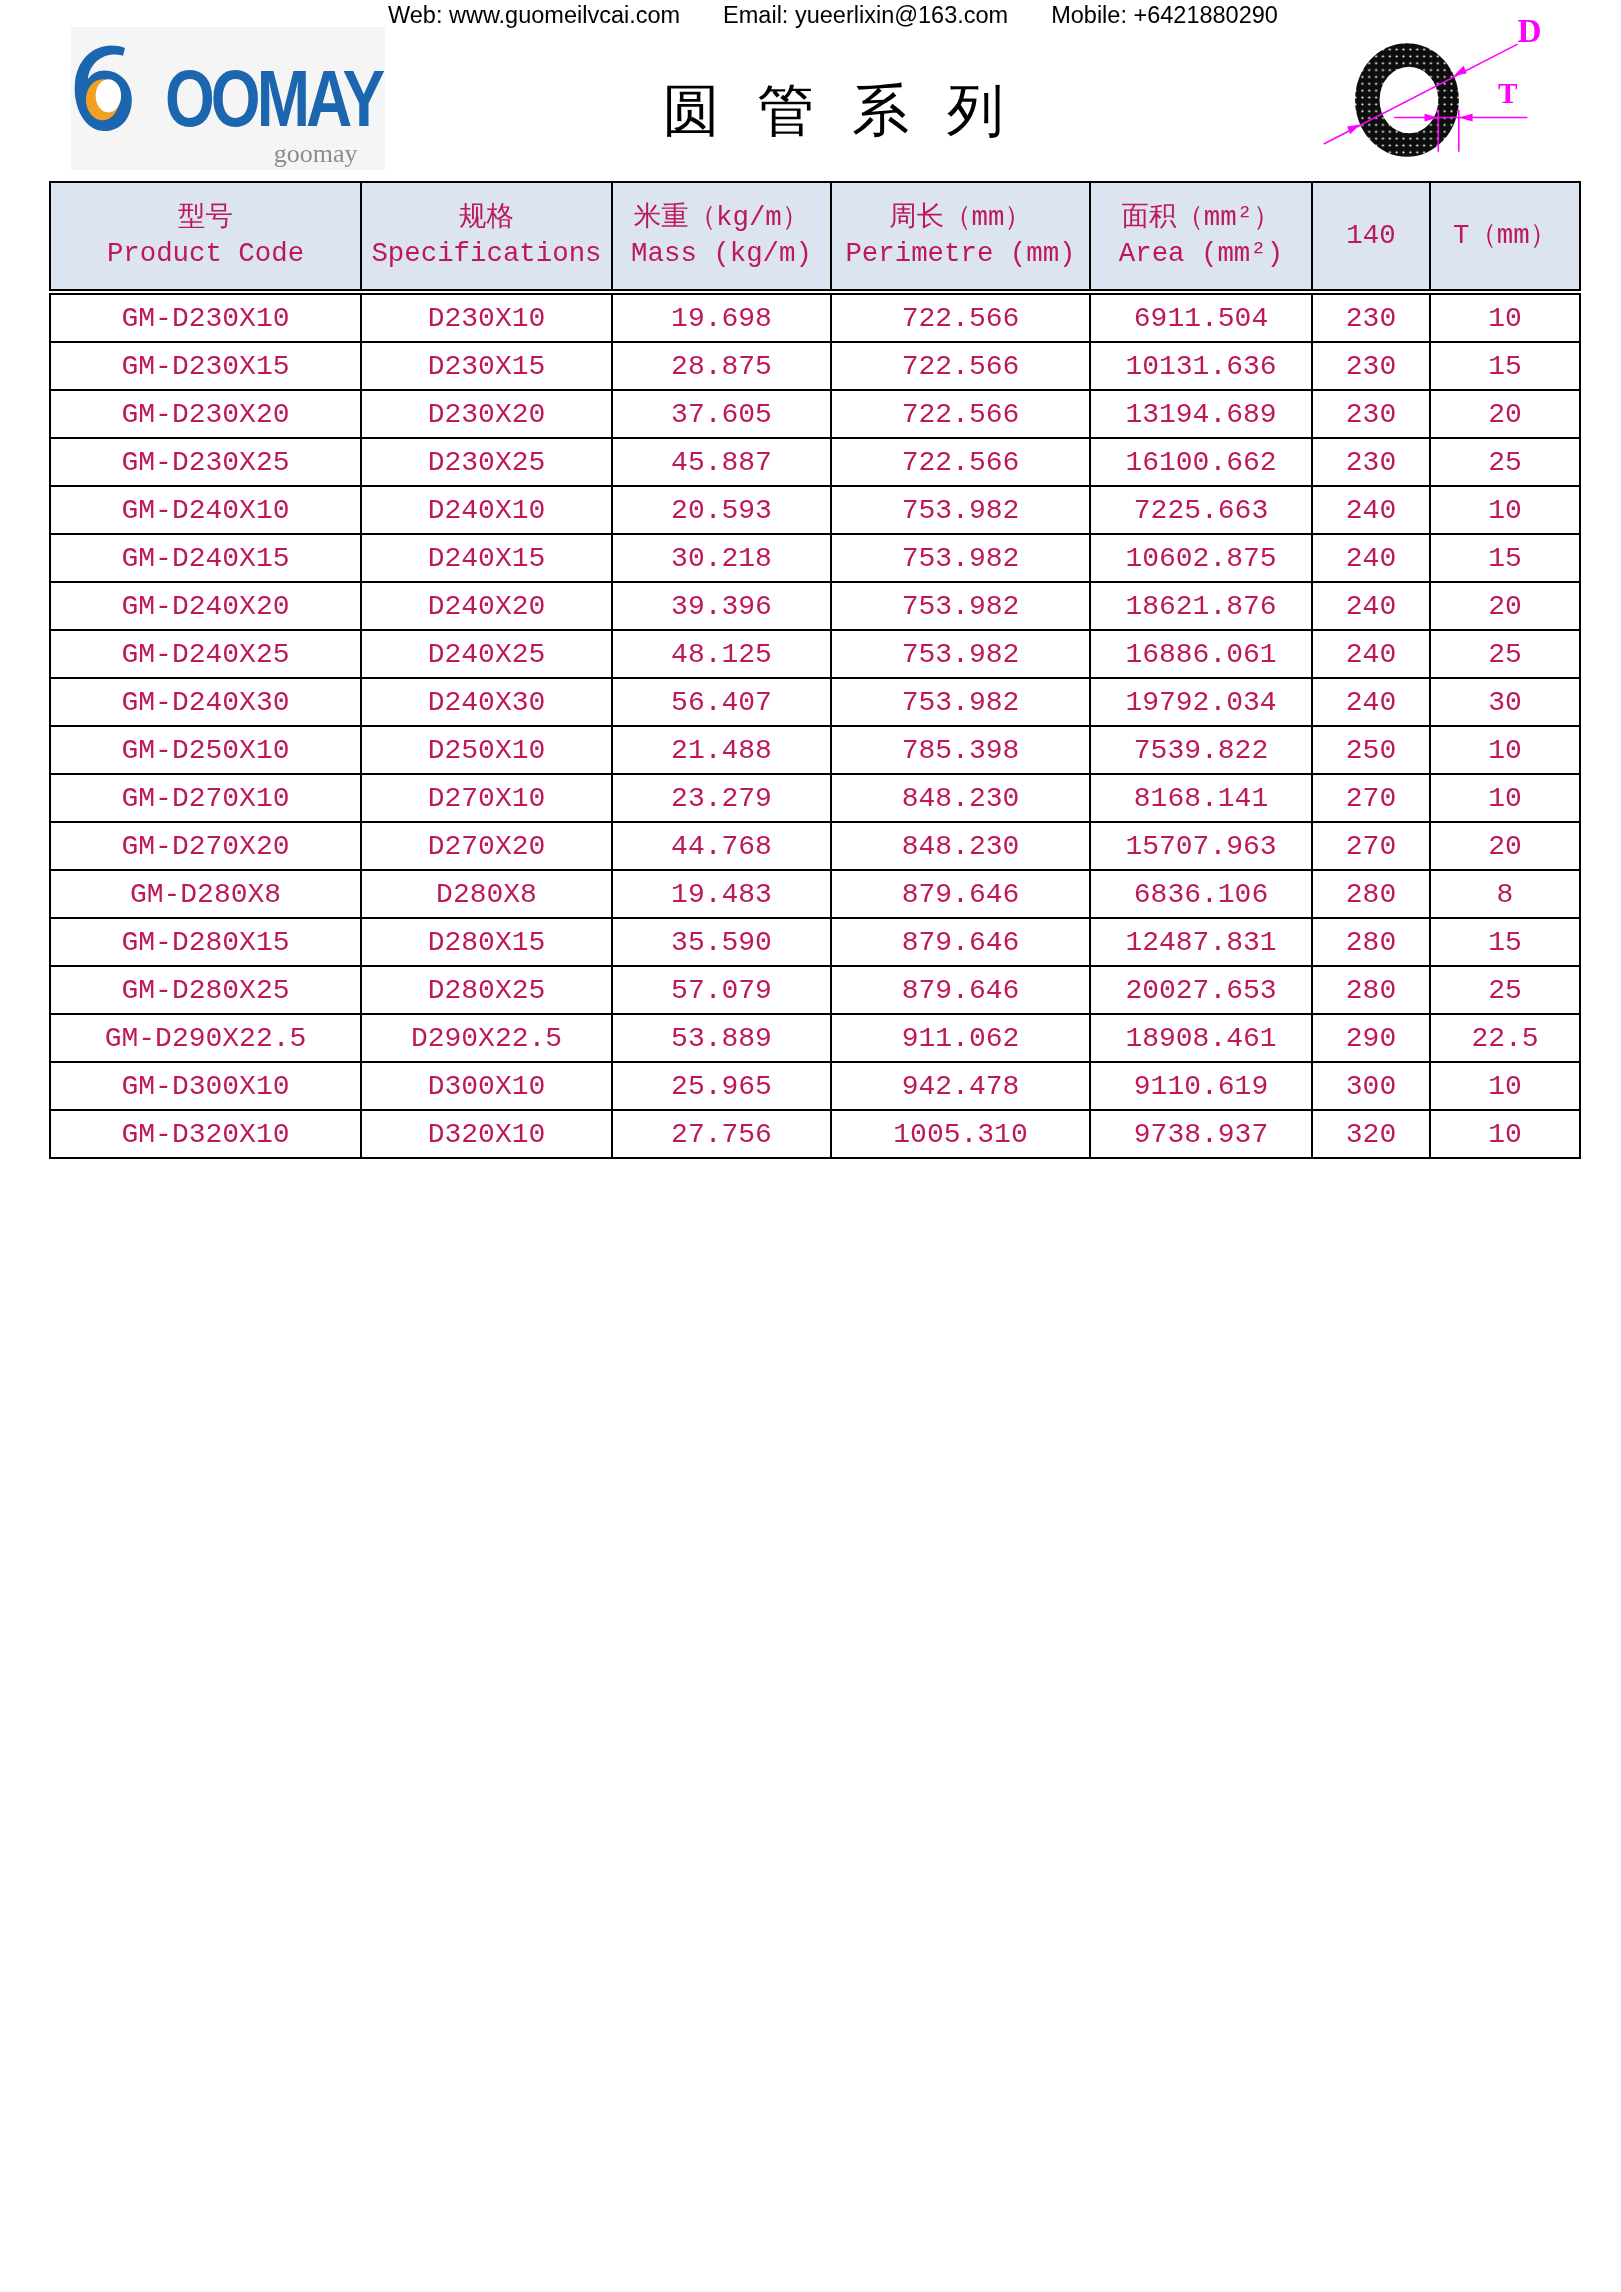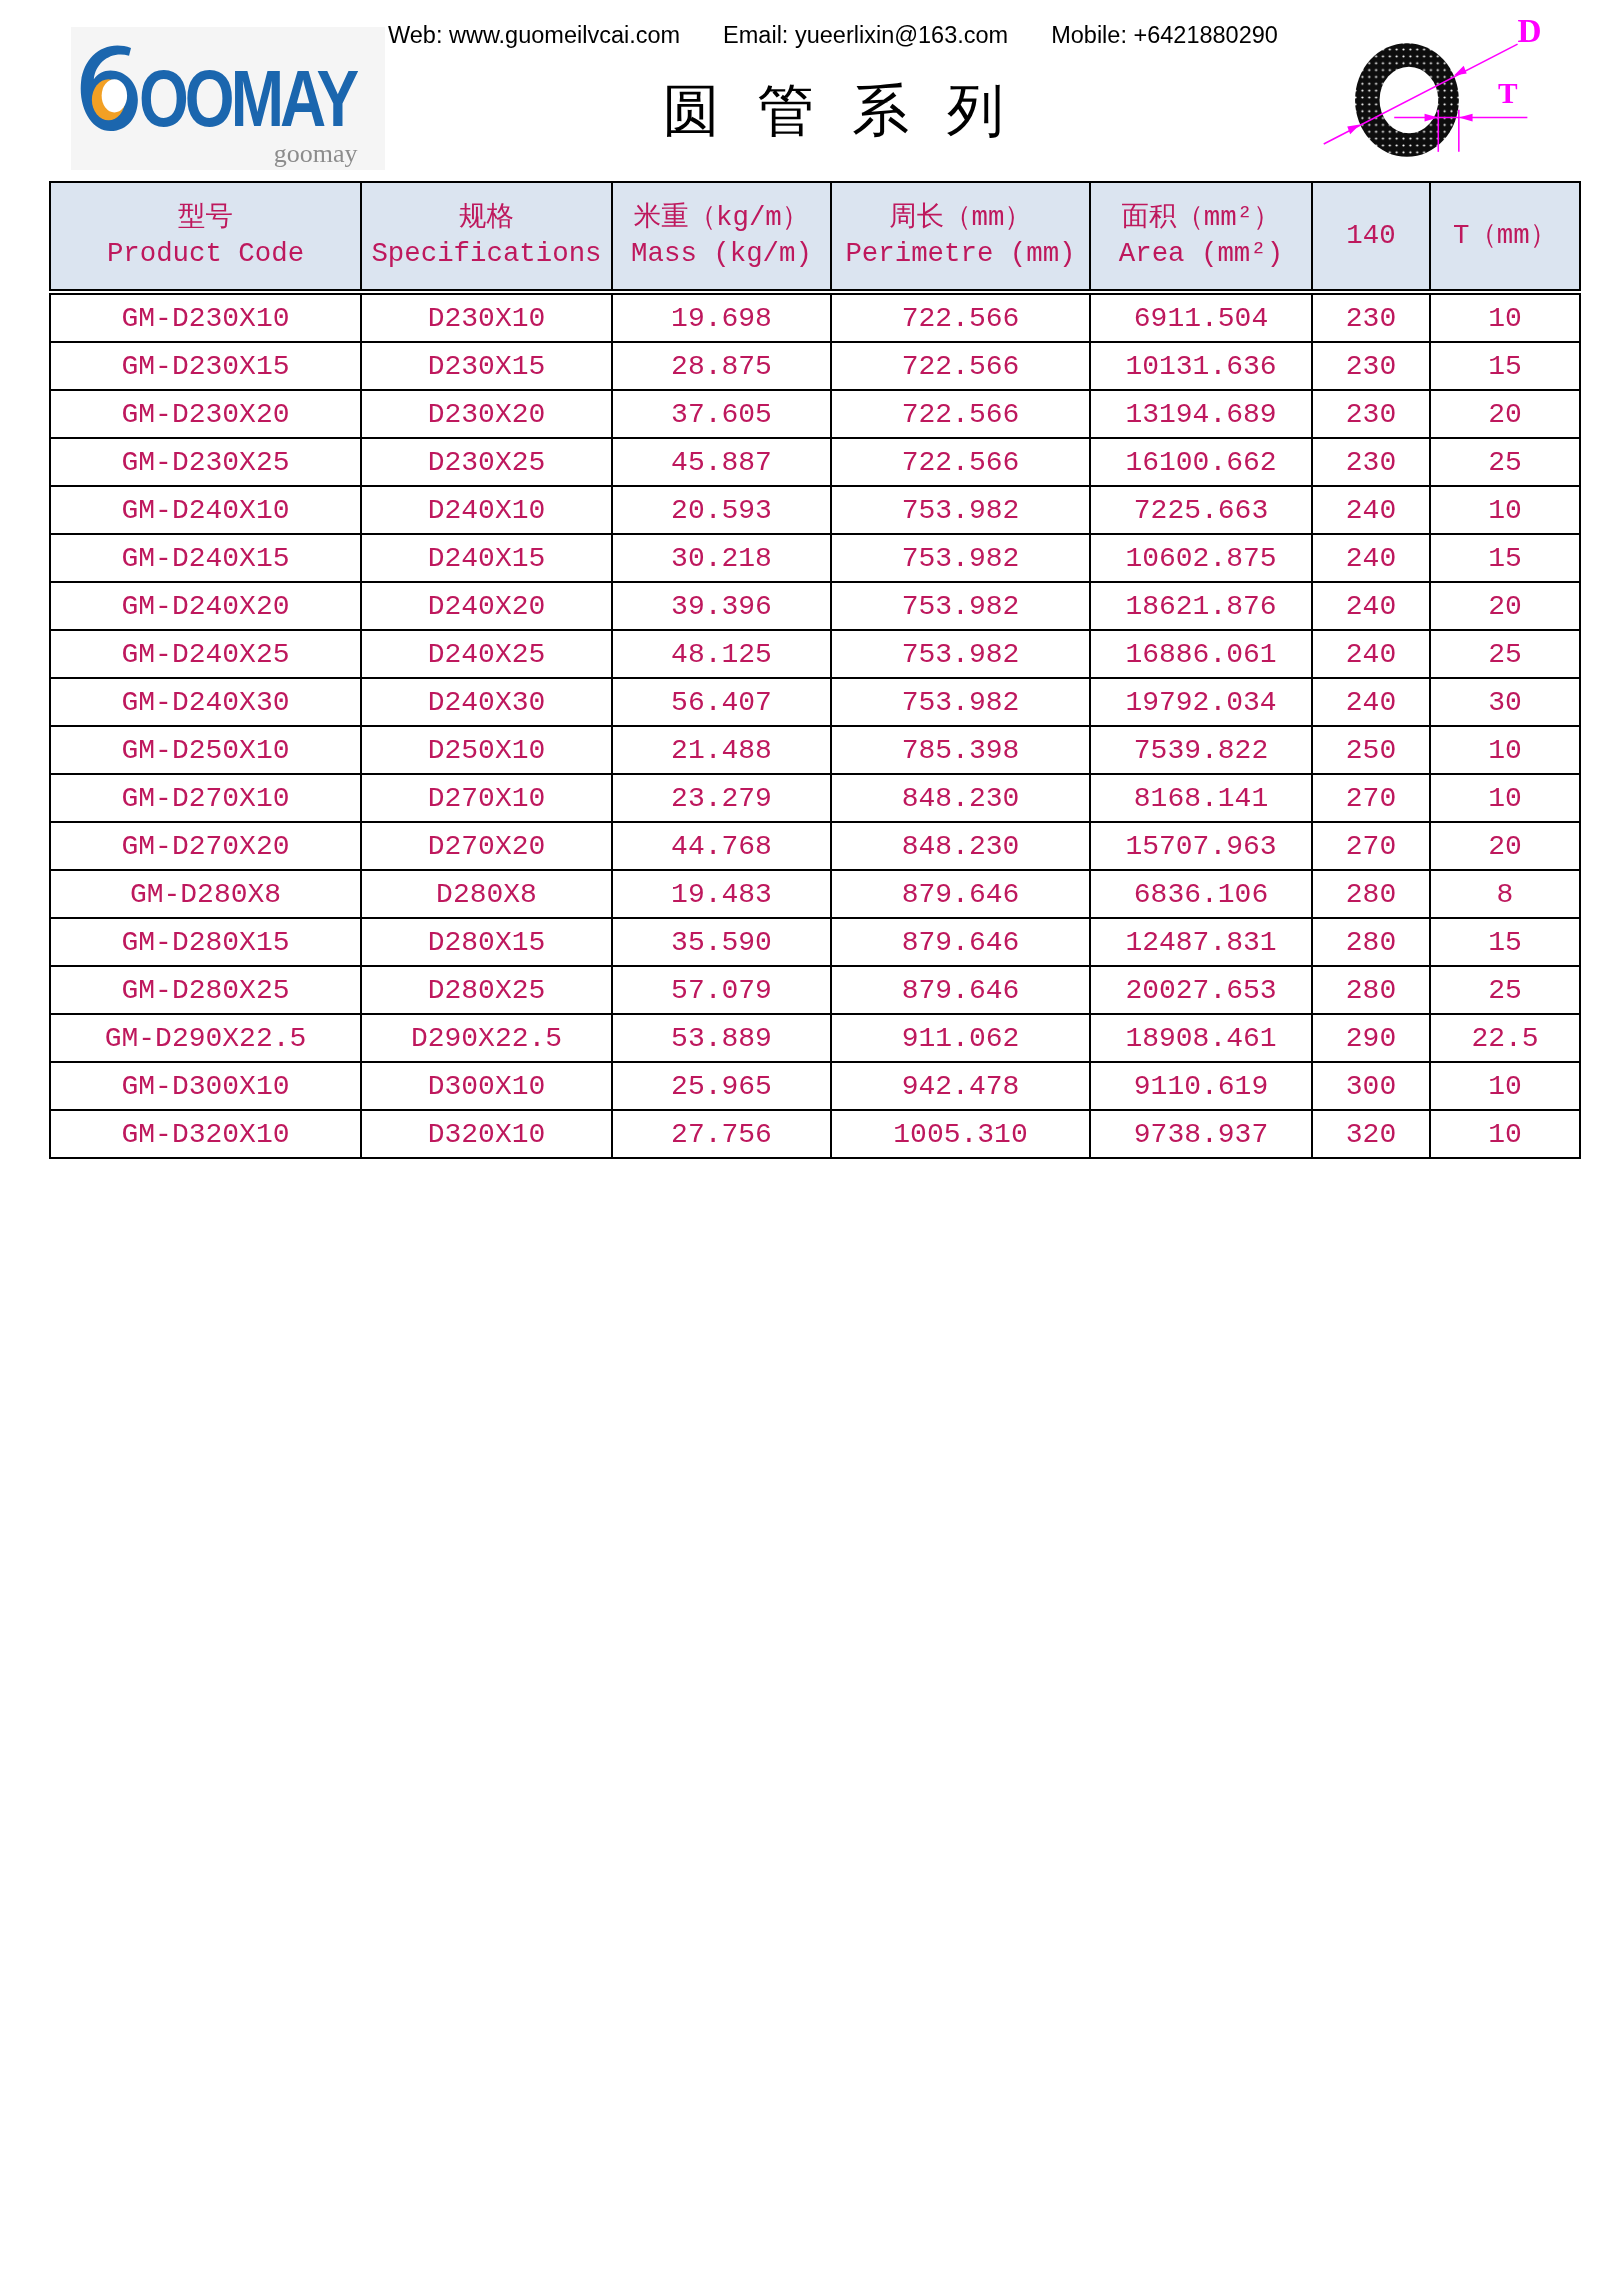--- a/index.html
+++ b/index.html
@@ -1,28 +1,28 @@
 <!DOCTYPE html>
 <html><head>
 <meta charset="utf-8">
 <style>
   html,body{margin:0;padding:0;background:#fff;}
   .page{position:relative;width:1621px;height:2293px;background:#ffffff;
         font-family:"Liberation Sans",sans-serif;overflow:hidden;}
 
   
   .logo{position:absolute;left:71px;top:27.4px;width:314px;height:143px;background:#f5f5f5;}
-  .logo-row{position:absolute;left:7px;top:15.7px;display:flex;align-items:flex-start;}
+  .logo-row{position:absolute;left:1px;top:15.7px;display:flex;align-items:flex-start;gap:32px;}
   .logo-main{font-size:80px;font-weight:800;color:#1b66ae;letter-spacing:-4.9px;line-height:1;
              display:inline-block;transform:scaleX(.80);transform-origin:left top;margin-top:15.7px;}
   .logo-sub{position:absolute;right:27.4px;bottom:2px;font-family:"Liberation Serif",serif;
             font-size:26px;color:#8c8c8c;line-height:1.1;}
 
   
-  .contact{position:absolute;left:388px;top:22px;font-size:23.5px;color:#000;
+  .contact{position:absolute;left:388px;top:2px;font-size:23.5px;color:#000;
            display:flex;gap:43px;white-space:nowrap;}
 
   
   .title{position:absolute;left:0;top:73px;width:1676px;text-align:center;
          font-family:"DejaVu Serif","Liberation Serif",serif;font-size:57px;color:#000;
          letter-spacing:9.8px;font-weight:500;}
 
   
   .diagram{position:absolute;left:1304px;top:4.9px;}
   .dim{stroke:#ff00ff;stroke-width:1.6;fill:none;}

